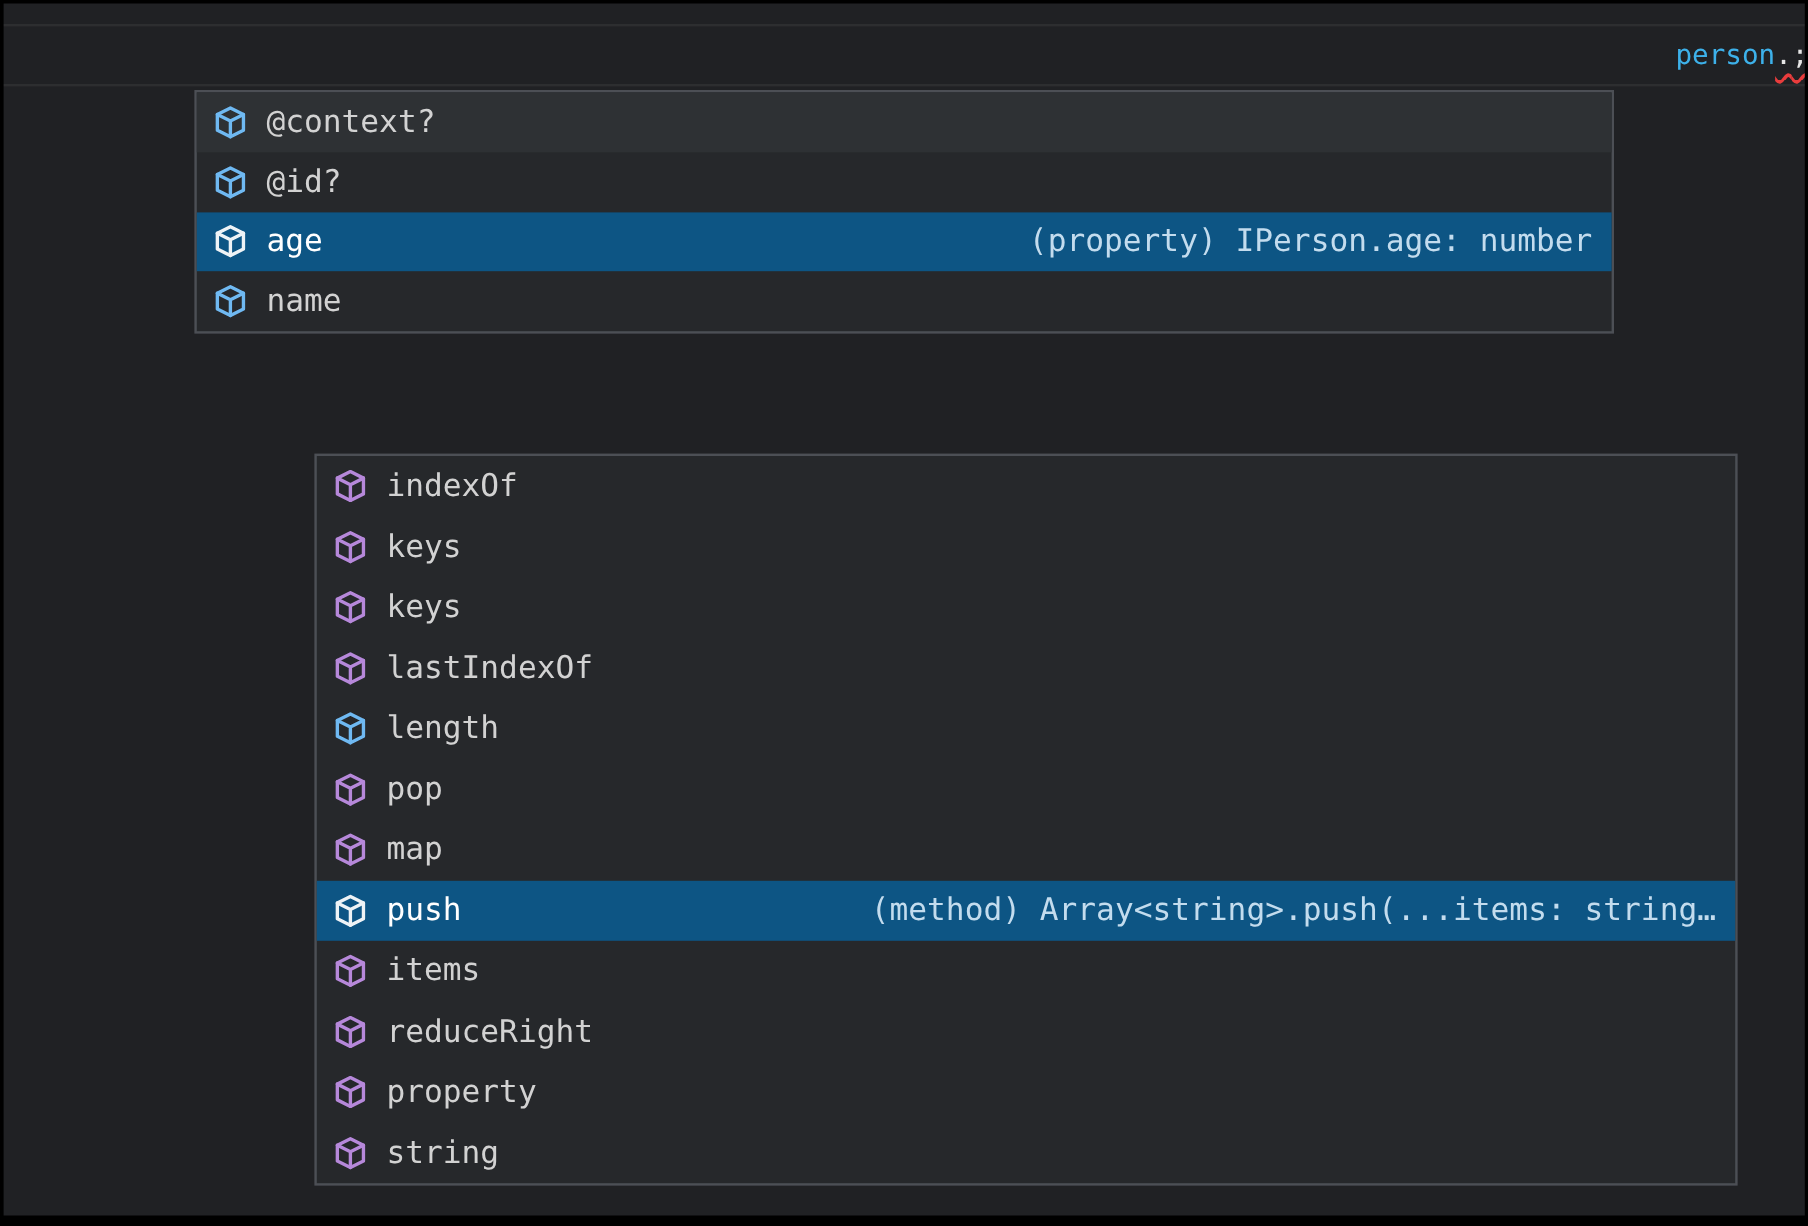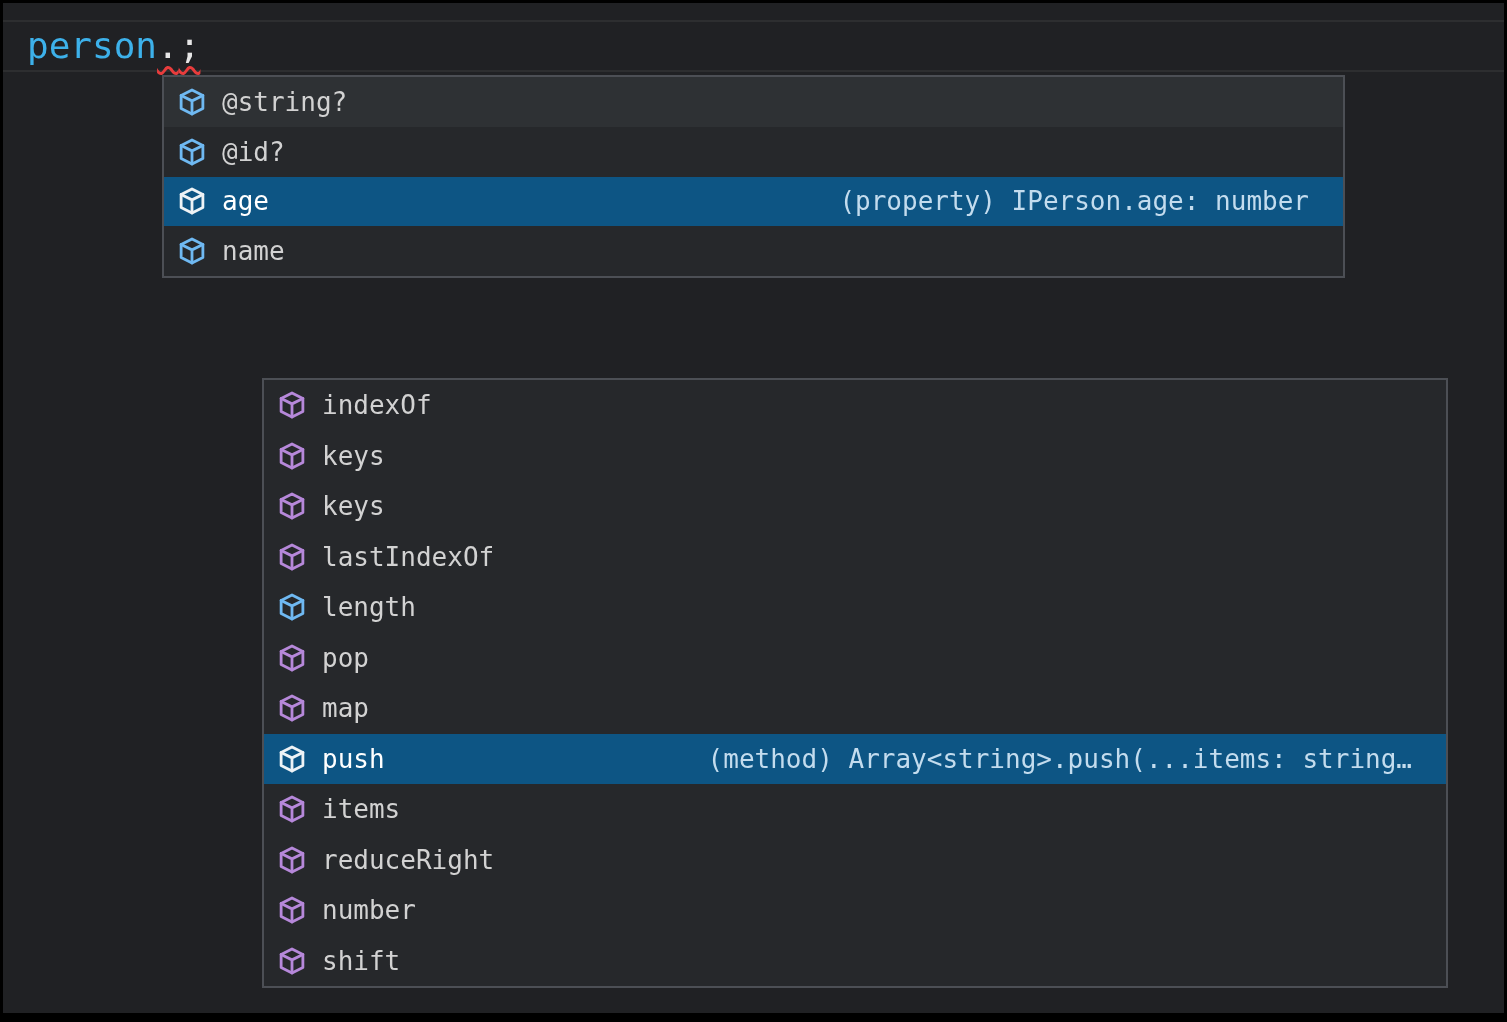--- a/index.html
+++ b/index.html
@@ -31,23 +31,24 @@
   }
   #stage::after{
     content:"";position:absolute;inset:0;pointer-events:none;z-index:50;
     box-shadow:inset 0 0 0 3px var(--frame), inset 0 -9px 0 var(--frame);
   }
   .code-line{
     position:absolute;left:0;right:0;
     border-top:2px solid var(--line-rule);
     border-bottom:2px solid var(--line-rule);
     padding-left:27px;
-    font-size:36px;
+    font-size:23px;
     white-space:pre;
     z-index:1;
+    text-align:right;
   }
   #code-line-1{top:20px;height:52px;line-height:48px;}
   #code-line-2{top:323px;height:56px;line-height:52px;}
   .tok.identifier{color:var(--code-identifier);}
   .tok.punctuation{color:var(--code-punctuation);}
   .tok.err{
     text-decoration-line:underline;
     text-decoration-style:wavy;
     text-decoration-color:var(--error-squiggle);
     text-decoration-thickness:3px;
@@ -75,36 +76,36 @@
   .row.hover{background:var(--row-hover-bg);}
   .row.selected{background:var(--row-selected-bg);color:var(--label-selected);}
   .row .cube{width:30px;height:30px;flex:0 0 30px;display:block;}
   .cube svg{width:100%;height:100%;display:block;}
   .icon-blue{color:var(--icon-field-blue);}
   .icon-purple{color:var(--icon-method-purple);}
   .icon-white{color:var(--icon-selected-white);}
   .lbl{color:inherit;}
   .detail{
     margin-left:auto;
-    padding-right:34px;
+    padding-right:16px;
     font-size:26px;
     color:var(--detail);
     white-space:pre;
   }
 </style>
 </head>
 <body>
 
 <div id="stage">
   <div id="code-line-1" class="code-line"><span class="tok identifier">person</span><span class="tok punctuation err">.</span><span class="tok punctuation err">;</span></div>
   <div id="popup-1" class="suggest-widget">
       <div class="row hover"><span class="cube icon-blue"><svg viewBox="0 0 16 16" fill="none" stroke="currentColor" stroke-width="1.5" stroke-linejoin="round" stroke-linecap="round">
             <path d="M8 1.6 L13.8 4.5 V11.5 L8 14.4 L2.2 11.5 V4.5 Z"></path>
             <path d="M2.2 4.5 L8 7.4 L13.8 4.5 M8 7.4 V14.4"></path>
-          </svg></span><span class="lbl">@string?</span></div>
+          </svg></span><span class="lbl">@context?</span></div>
       <div class="row "><span class="cube icon-blue"><svg viewBox="0 0 16 16" fill="none" stroke="currentColor" stroke-width="1.5" stroke-linejoin="round" stroke-linecap="round">
             <path d="M8 1.6 L13.8 4.5 V11.5 L8 14.4 L2.2 11.5 V4.5 Z"></path>
             <path d="M2.2 4.5 L8 7.4 L13.8 4.5 M8 7.4 V14.4"></path>
           </svg></span><span class="lbl">@id?</span></div>
       <div class="row selected"><span class="cube icon-white"><svg viewBox="0 0 16 16" fill="none" stroke="currentColor" stroke-width="1.5" stroke-linejoin="round" stroke-linecap="round">
             <path d="M8 1.6 L13.8 4.5 V11.5 L8 14.4 L2.2 11.5 V4.5 Z"></path>
             <path d="M2.2 4.5 L8 7.4 L13.8 4.5 M8 7.4 V14.4"></path>
           </svg></span><span class="lbl">age</span><span class="detail">(property) IPerson.age: number</span></div>
       <div class="row "><span class="cube icon-blue"><svg viewBox="0 0 16 16" fill="none" stroke="currentColor" stroke-width="1.5" stroke-linejoin="round" stroke-linecap="round">
             <path d="M8 1.6 L13.8 4.5 V11.5 L8 14.4 L2.2 11.5 V4.5 Z"></path>
@@ -148,19 +149,19 @@
             <path d="M8 1.6 L13.8 4.5 V11.5 L8 14.4 L2.2 11.5 V4.5 Z"></path>
             <path d="M2.2 4.5 L8 7.4 L13.8 4.5 M8 7.4 V14.4"></path>
           </svg></span><span class="lbl">items</span></div>
       <div class="row "><span class="cube icon-purple"><svg viewBox="0 0 16 16" fill="none" stroke="currentColor" stroke-width="1.5" stroke-linejoin="round" stroke-linecap="round">
             <path d="M8 1.6 L13.8 4.5 V11.5 L8 14.4 L2.2 11.5 V4.5 Z"></path>
             <path d="M2.2 4.5 L8 7.4 L13.8 4.5 M8 7.4 V14.4"></path>
           </svg></span><span class="lbl">reduceRight</span></div>
       <div class="row "><span class="cube icon-purple"><svg viewBox="0 0 16 16" fill="none" stroke="currentColor" stroke-width="1.5" stroke-linejoin="round" stroke-linecap="round">
             <path d="M8 1.6 L13.8 4.5 V11.5 L8 14.4 L2.2 11.5 V4.5 Z"></path>
             <path d="M2.2 4.5 L8 7.4 L13.8 4.5 M8 7.4 V14.4"></path>
-          </svg></span><span class="lbl">number</span></div>
+          </svg></span><span class="lbl">property</span></div>
       <div class="row "><span class="cube icon-purple"><svg viewBox="0 0 16 16" fill="none" stroke="currentColor" stroke-width="1.5" stroke-linejoin="round" stroke-linecap="round">
             <path d="M8 1.6 L13.8 4.5 V11.5 L8 14.4 L2.2 11.5 V4.5 Z"></path>
             <path d="M2.2 4.5 L8 7.4 L13.8 4.5 M8 7.4 V14.4"></path>
-          </svg></span><span class="lbl">shift</span></div>
+          </svg></span><span class="lbl">string</span></div>
     </div>
 </div>
 
 </body></html>

